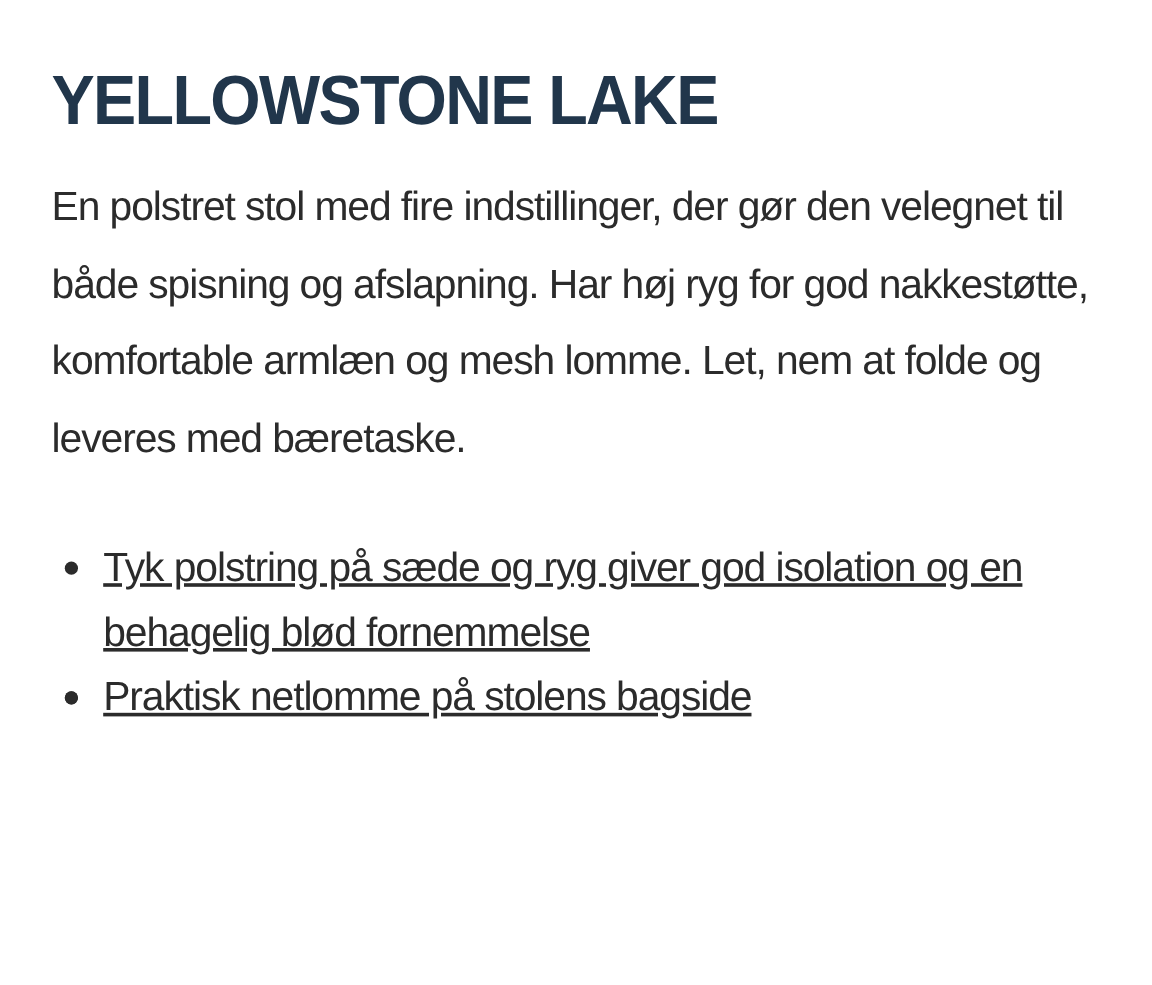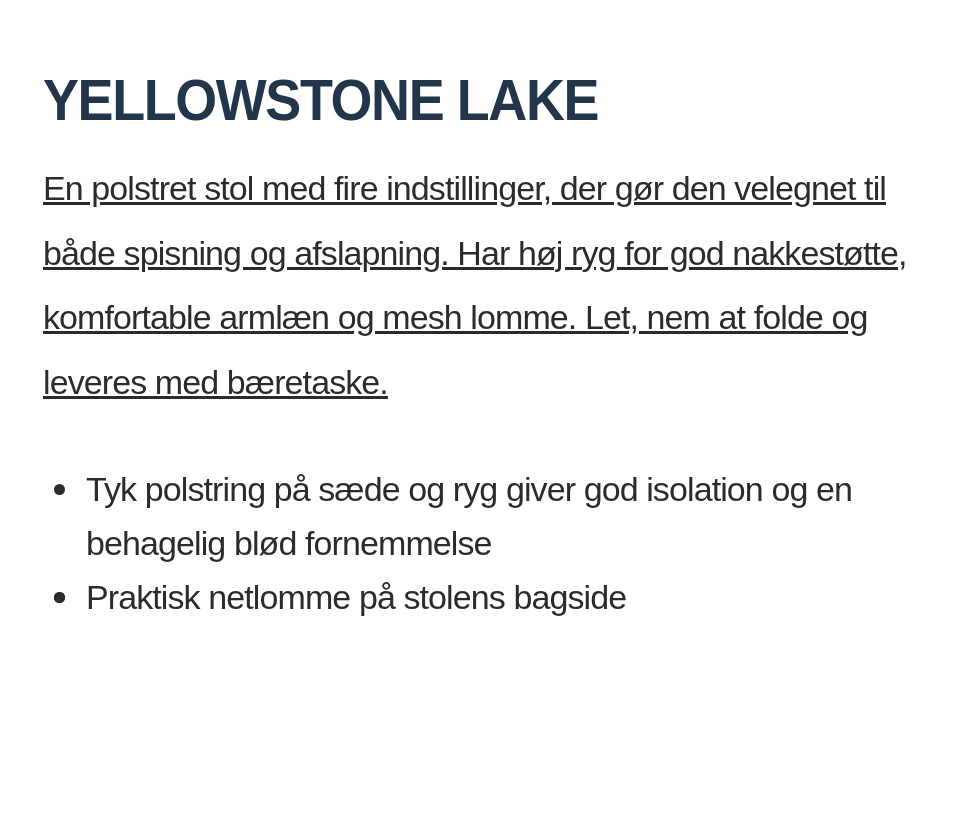--- a/index.html
+++ b/index.html
@@ -11,21 +11,21 @@
       width: 960px;
       height: 821px;
       overflow: hidden;
       position: relative;
       font-family: "Liberation Sans", "DejaVu Sans", sans-serif;
       color: #2b2b2b;
     }
     .content {
       position: absolute;
       left: 43px;
-      top: 64px;
+      top: 48px;
       width: 890px;
     }
     .title {
       margin: 0;
       font-family: "Liberation Sans", sans-serif;
       font-weight: 700;
       font-size: 58px;
       line-height: 72px;
       color: #21364b;
       letter-spacing: -1.5px;
@@ -33,26 +33,26 @@
       transform-origin: left center;
       white-space: nowrap;
     }
     .description {
       margin: 20px 0 0 0;
       font-size: 34px;
       line-height: 64.5px;
       color: #2b2b2b;
       letter-spacing: -0.9px;
       width: 900px;
-      text-decoration: underline;
     }
     .features {
       list-style: none;
       margin: 48px 0 0 0;
       padding: 0;
+      text-decoration: underline;
     }
     .feature {
       position: relative;
       padding-left: 43px;
       font-size: 34px;
       line-height: 54px;
       letter-spacing: -0.9px;
       color: #2b2b2b;
       width: 840px;
     }

